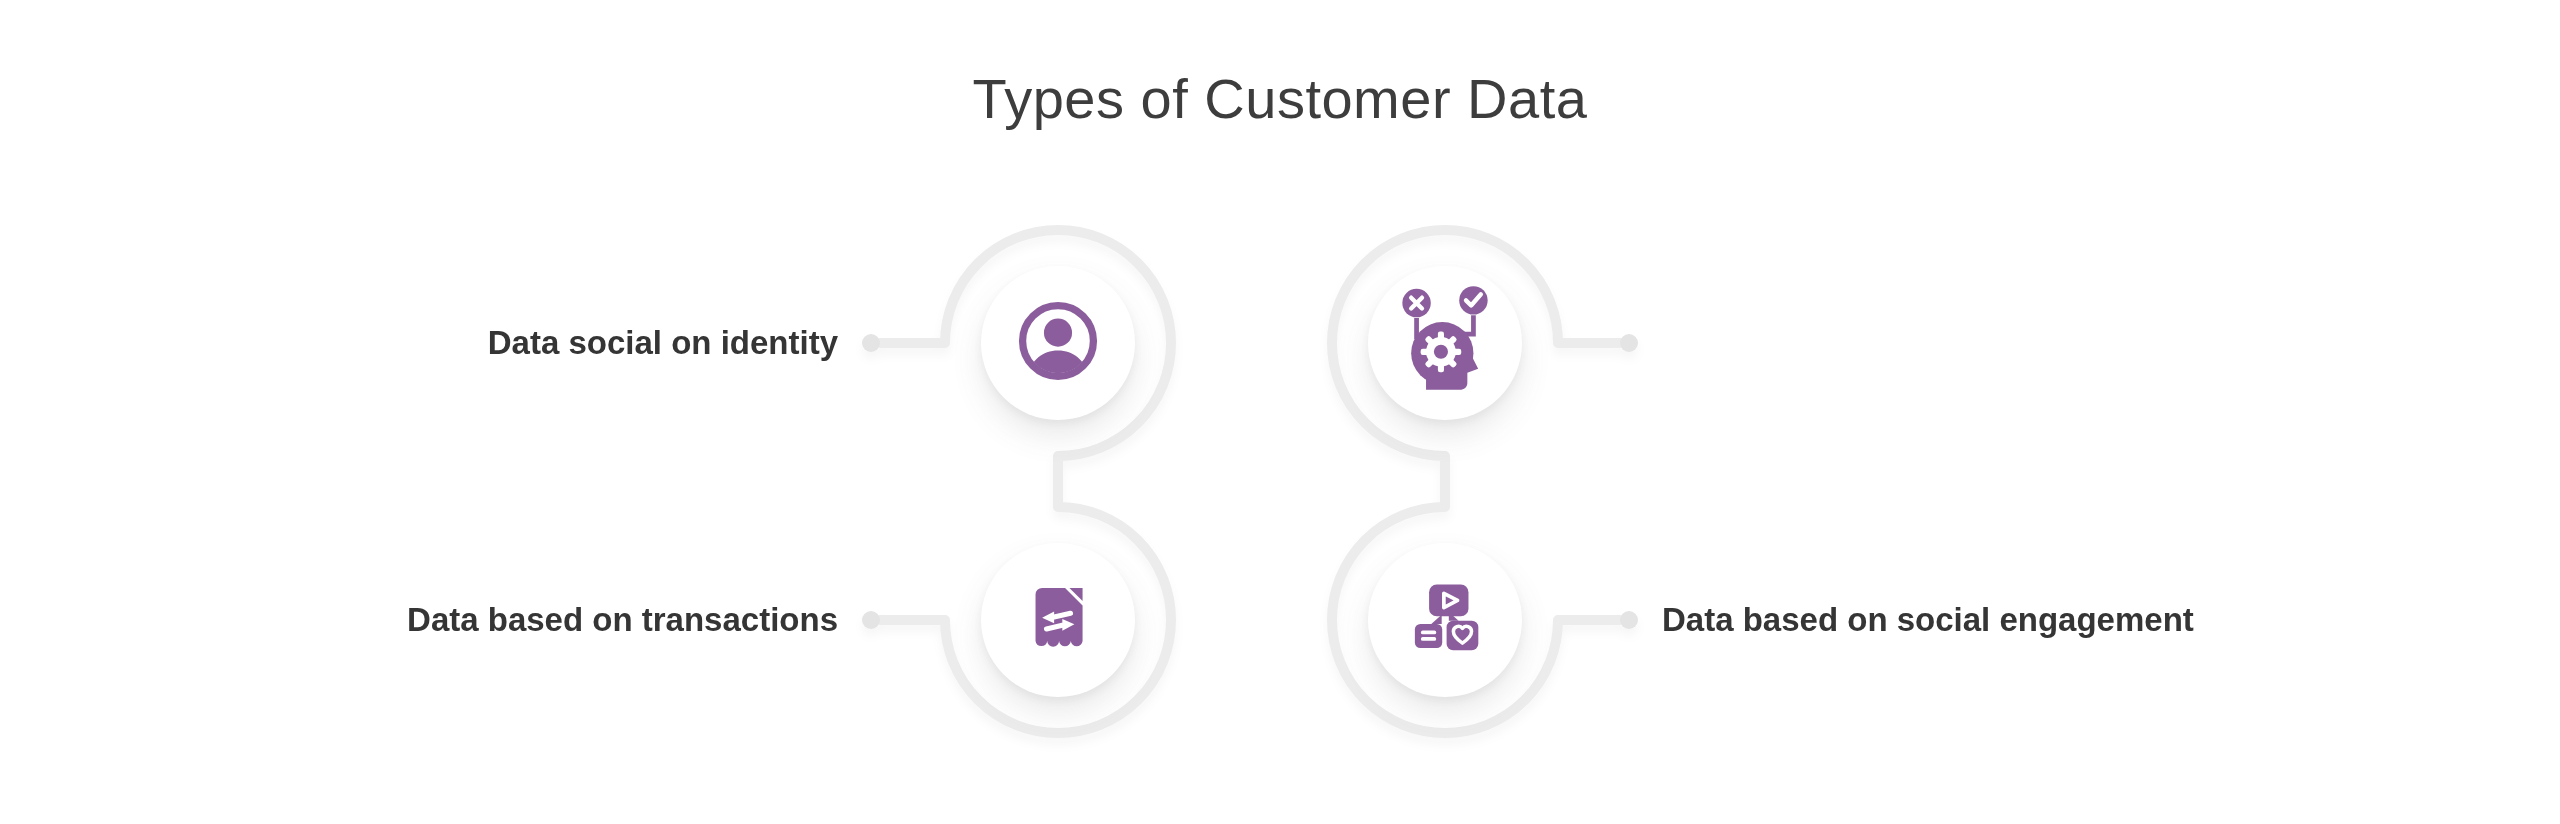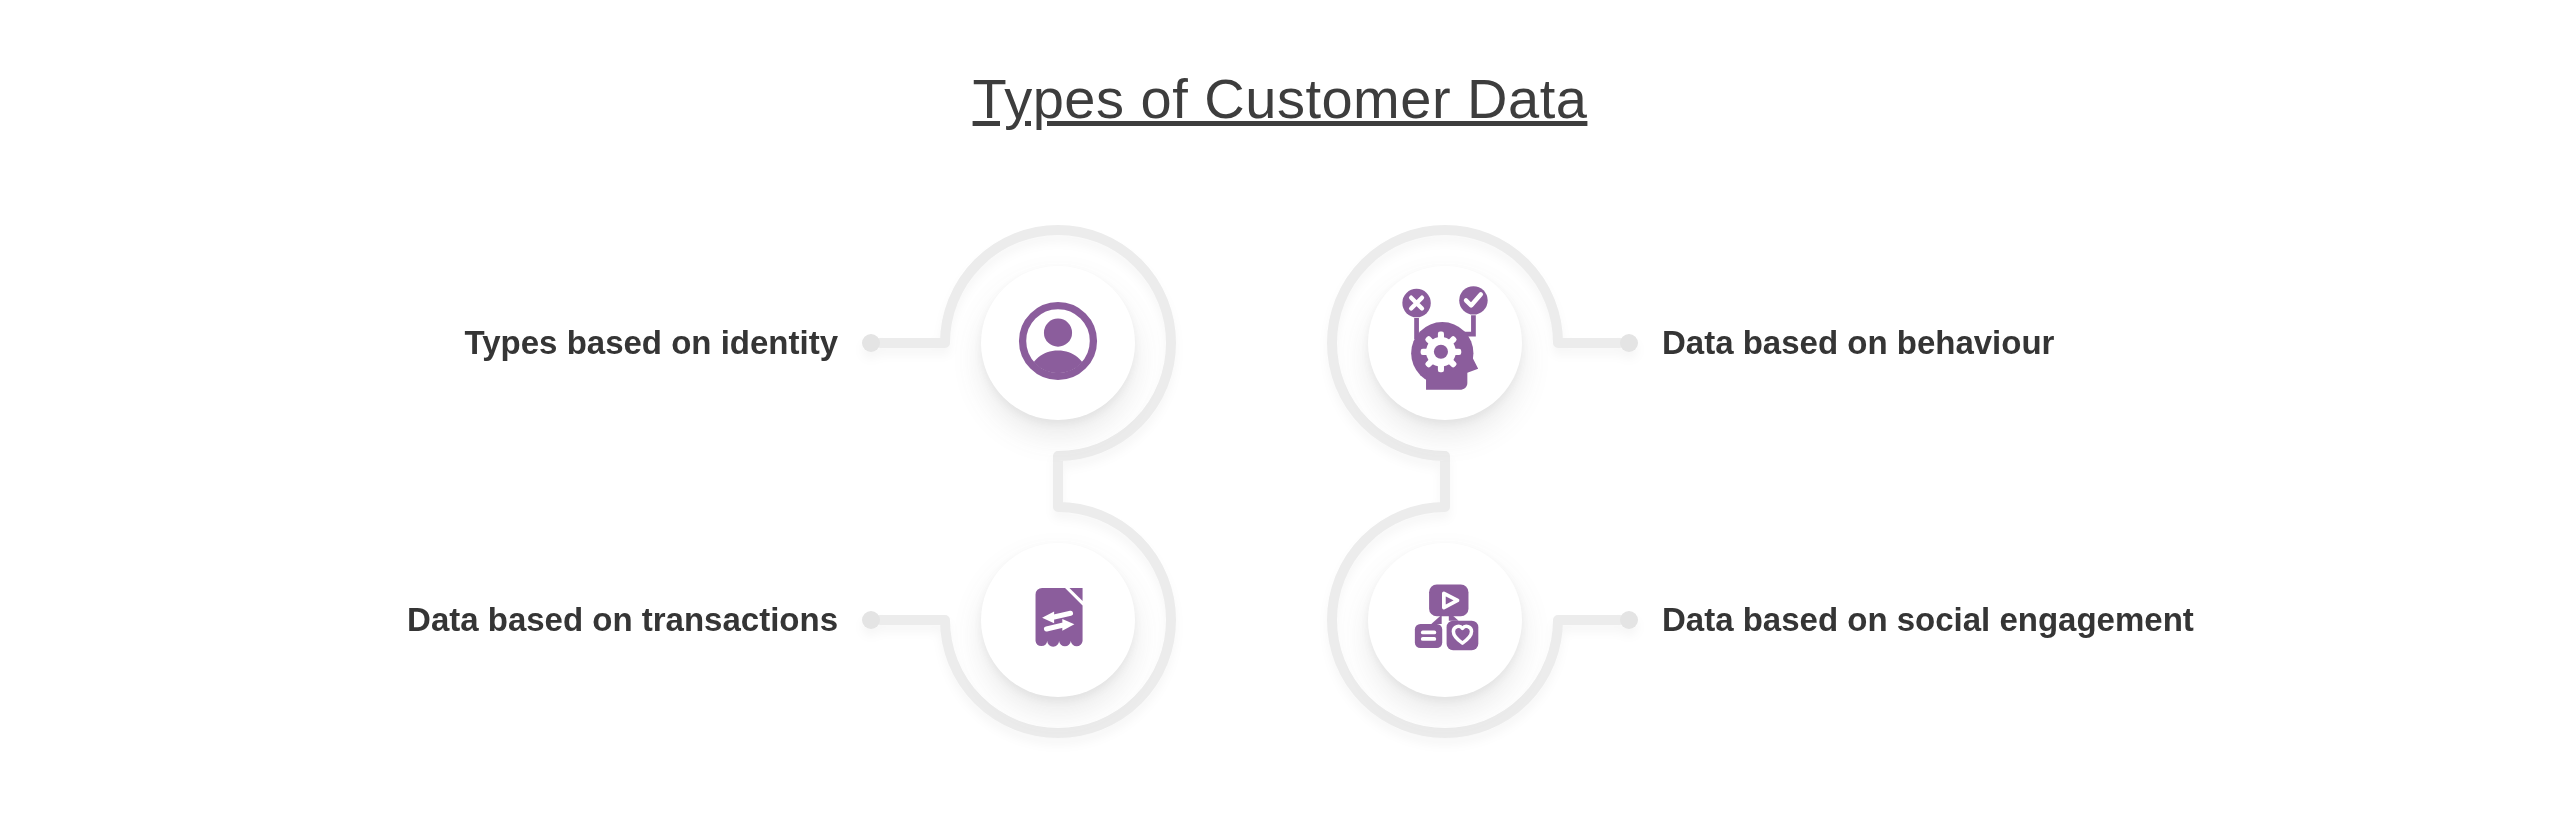--- a/index.html
+++ b/index.html
@@ -17,21 +17,20 @@
     width:2560px;height:824px;
     background:var(--bg);
     overflow:hidden;
     font-family:"Liberation Sans", sans-serif;
   }
   .page-title{
     position:absolute;top:66px;left:0;width:100%;
     text-align:center;
     font-size:56px;font-weight:500;letter-spacing:.5px;
     color:var(--title);
-    text-decoration:underline;
   }
   .connectors{
     position:absolute;left:0;top:0;width:2560px;height:824px;
     filter:drop-shadow(0 7px 5px rgba(0,0,0,.035));
     color:var(--line);
   }
   .node{
     position:absolute;width:154px;height:154px;border-radius:50%;
     background:#fff;
     box-shadow:0 16px 30px rgba(90,90,90,.13), 0 4px 10px rgba(0,0,0,.05);
@@ -154,18 +153,17 @@
         <rect x="25.5" y="59" width="14" height="3.4" rx="1.7" fill="#fff"></rect>
         <rect x="25.5" y="65" width="14" height="3.4" rx="1.7" fill="#fff"></rect>
 
         <rect x="49" y="50" width="29" height="27" rx="6" fill="currentColor"></rect>
         <path d="M60 50 L51 42 L51 50 z" fill="currentColor"></path>
         <path d="M63.5 70.5 c-5.5-3.8-8.3-7.3-8.3-10.6 a4.6 4.6 0 0 1 8.3-2.8 a4.6 4.6 0 0 1 8.3 2.8 c0 3.3-2.8 6.8-8.3 10.6 z" fill="none" stroke="#fff" stroke-width="3.2" stroke-linejoin="round"></path>
       </svg>
     </span>
   </div>
 
-  <div class="item-label left row-top">Types based on identity</div>
-  <div class="item-label right row-top">Data based on behaviour</div>
+  <div class="item-label left row-top">Data social on identity</div>
   <div class="item-label right row-bottom">Data based on social engagement</div>
   <div class="item-label left row-bottom">Data based on transactions</div>
 
 </div>
 
 </body></html>

